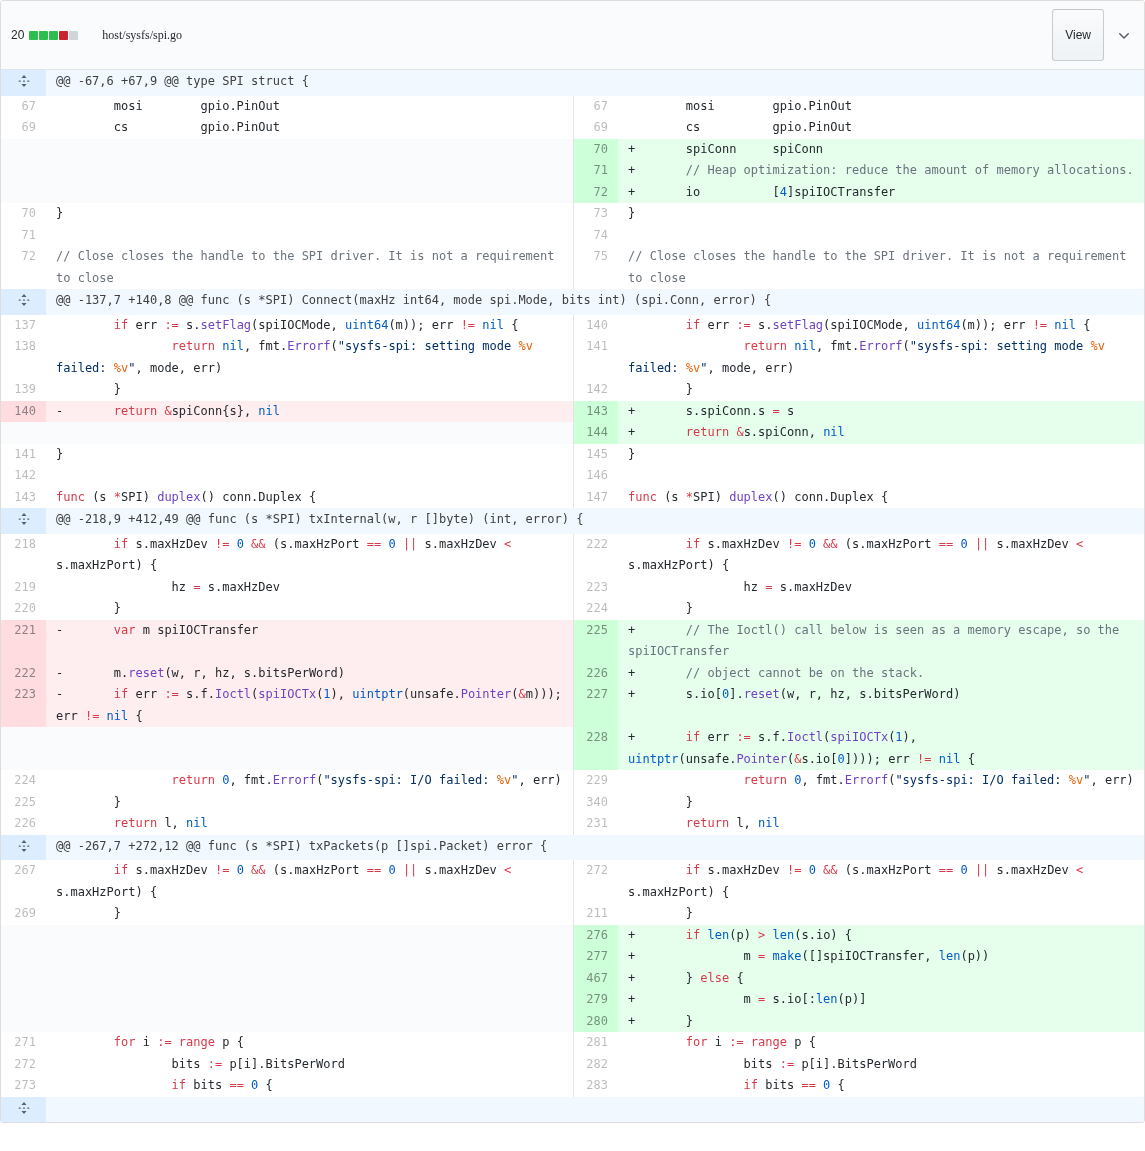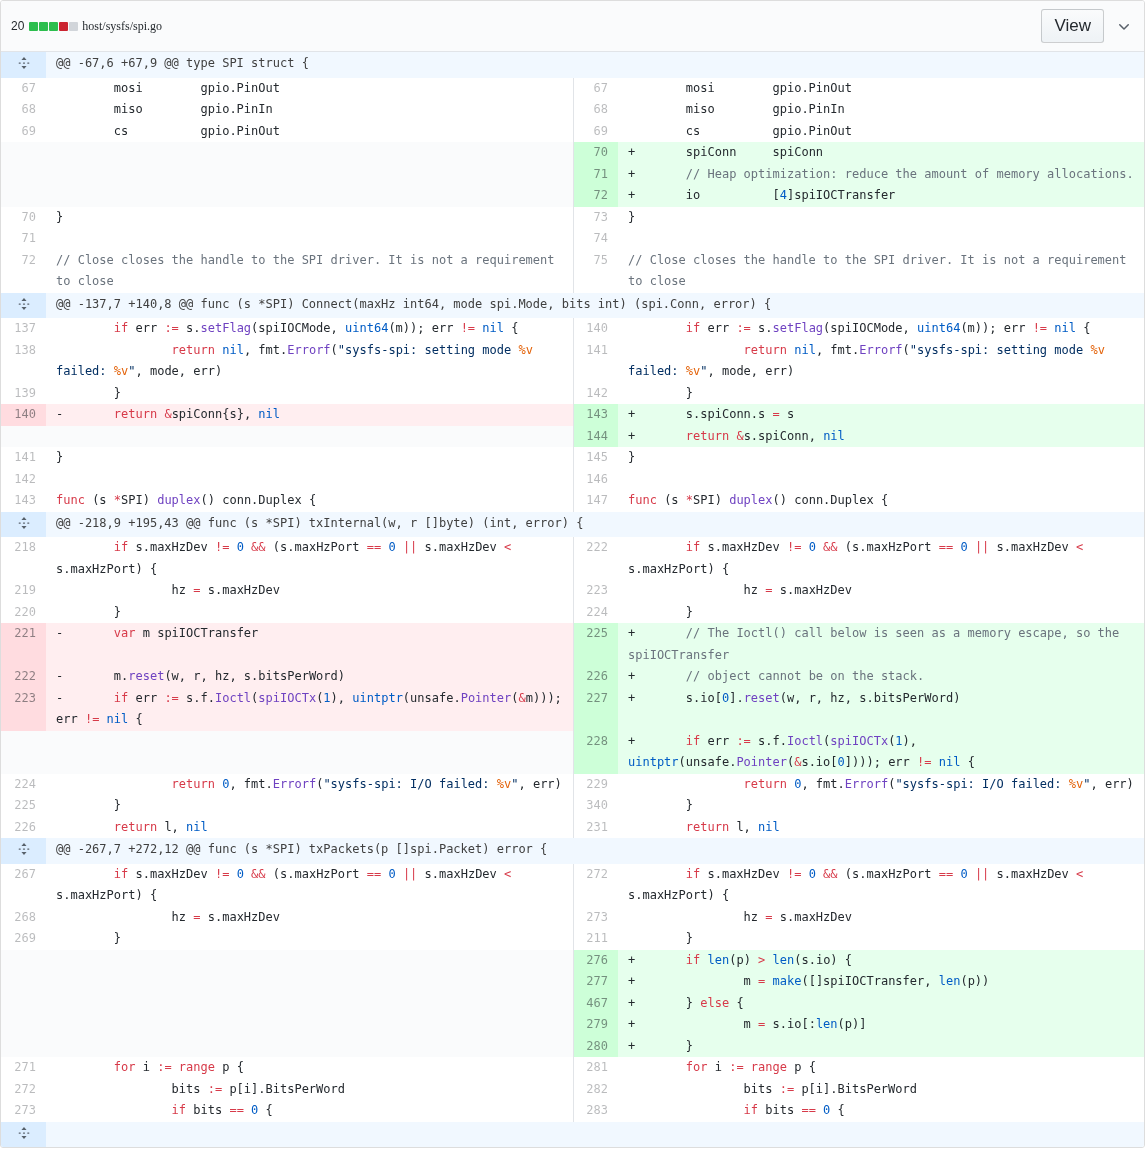--- a/index.html
+++ b/index.html
@@ -3,32 +3,32 @@
 <meta charset="utf-8">
 <style>
   *{box-sizing:border-box;margin:0;padding:0}
   html,body{background:#fff}
   body{width:1145px;font-family:"Liberation Sans",sans-serif;color:#24292e}
   .file{width:1145px;border:1px solid #ddd;border-radius:3px;overflow:hidden;background:#fff}
 
   
   .file-header{display:flex;justify-content:space-between;align-items:center;
     background:#fafbfc;border-bottom:1px solid #e1e4e8;padding:8px 10px;min-height:44px}
-  .fh-left{display:flex;align-items:center;gap:4px}
+  .fh-left{display:flex;align-items:center;gap:24px}
   .diffstat{display:flex;align-items:center;gap:5px;font-size:12px;color:#24292e}
   .blocks{display:flex;gap:1px}
   .block{width:9px;height:9px;display:inline-block;border-radius:1px}
   .block.added{background:var(--diffstat-added,#2cbe4e)}
   .block.deleted{background:var(--diffstat-deleted,#cb2431)}
   .block.neutral{background:var(--diffstat-neutral,#d1d5da)}
   .filename{font-family:Liberation Serif, serif;font-size:12px;
     color:#24292e;text-decoration:none;cursor:pointer}
   .fh-right{display:flex;align-items:center}
-  .btn{font-family:"Liberation Sans",sans-serif;font-size:17px;font-weight:500;line-height:18px;
-    padding:7px 12px;border:1px solid rgba(27,31,35,.2);border-radius:3px;
+  .btn{font-family:"Liberation Sans",sans-serif;font-size:12px;font-weight:500;line-height:18px;
+    padding:16px 12px;border:1px solid rgba(27,31,35,.2);border-radius:3px;
     background:linear-gradient(-180deg,#fafbfc,#eff3f6 90%);color:#24292e;cursor:pointer}
   .caret-btn{border:none;background:none;padding:2px;margin-left:10px;cursor:pointer;display:flex;align-items:center}
 
   
   table.diff-table{width:100%;border-collapse:collapse;table-layout:fixed;
     font-family:"DejaVu Sans Mono","Liberation Mono",monospace;font-size:12px;
     line-height:21.5px;color:#24292e}
   td{vertical-align:top}
   td.num{text-align:right;padding:0 10px 0 0;height:21.5px;user-select:none;cursor:pointer;
     color:rgba(27,31,35,.3);overflow:hidden}
@@ -104,26 +104,20 @@
               </svg></span></td>
           <td colspan="3" class="hunk-text">@@ -67,6 +67,9 @@ type SPI struct {</td>
         </tr>
         <tr>
           <td class="num ctx">67</td>
           <td class="code ctx">        mosi        gpio.PinOut</td>
           <td class="num ctx rsep">67</td>
           <td class="code ctx">        mosi        gpio.PinOut</td>
         </tr>
         <tr>
-          <td class="num ctx">68</td>
-          <td class="code ctx">        miso        gpio.PinIn</td>
-          <td class="num ctx rsep">68</td>
-          <td class="code ctx">        miso        gpio.PinIn</td>
-        </tr>
-        <tr>
           <td class="num ctx">69</td>
           <td class="code ctx">        cs          gpio.PinOut</td>
           <td class="num ctx rsep">69</td>
           <td class="code ctx">        cs          gpio.PinOut</td>
         </tr>
         <tr>
           <td class="num empty"></td>
           <td class="code empty"></td>
           <td class="num add rsep">70</td>
           <td class="code add"><span class="mk">+</span>       spiConn     spiConn</td>
@@ -217,21 +211,21 @@
           <td class="code ctx"><span class="k">func</span> (s <span class="k">*</span>SPI) <span class="f">duplex</span>() conn.Duplex {</td>
         </tr>
         <tr>
           <td class="expander"><span><svg width="14" height="14" viewBox="0 0 16 16" fill="#57606a" aria-hidden="true">
                 <path d="M8 1.2 L10.9 4.7 H5.1 Z"></path>
                 <path d="M8 14.8 L5.1 11.3 H10.9 Z"></path>
                 <rect x="1.8" y="7.3" width="2.6" height="1.5" rx="0.75"></rect>
                 <rect x="6.7" y="7.3" width="2.6" height="1.5" rx="0.75"></rect>
                 <rect x="11.6" y="7.3" width="2.6" height="1.5" rx="0.75"></rect>
               </svg></span></td>
-          <td colspan="3" class="hunk-text">@@ -218,9 +195,43 @@ func (s *SPI) txInternal(w, r []byte) (int, error) {</td>
+          <td colspan="3" class="hunk-text">@@ -218,9 +412,49 @@ func (s *SPI) txInternal(w, r []byte) (int, error) {</td>
         </tr>
         <tr>
           <td class="num ctx">218</td>
           <td class="code ctx">        <span class="k">if</span> s.maxHzDev <span class="k">!=</span> <span class="n">0</span> <span class="k">&amp;&amp;</span> (s.maxHzPort <span class="k">==</span> <span class="n">0</span> <span class="k">||</span> s.maxHzDev <span class="k">&lt;</span> s.maxHzPort) {</td>
           <td class="num ctx rsep">222</td>
           <td class="code ctx">        <span class="k">if</span> s.maxHzDev <span class="k">!=</span> <span class="n">0</span> <span class="k">&amp;&amp;</span> (s.maxHzPort <span class="k">==</span> <span class="n">0</span> <span class="k">||</span> s.maxHzDev <span class="k">&lt;</span> s.maxHzPort) {</td>
         </tr>
         <tr>
           <td class="num ctx">219</td>
           <td class="code ctx">                hz <span class="k">=</span> s.maxHzDev</td>
@@ -296,26 +290,20 @@
               </svg></span></td>
           <td colspan="3" class="hunk-text">@@ -267,7 +272,12 @@ func (s *SPI) txPackets(p []spi.Packet) error {</td>
         </tr>
         <tr>
           <td class="num ctx">267</td>
           <td class="code ctx">        <span class="k">if</span> s.maxHzDev <span class="k">!=</span> <span class="n">0</span> <span class="k">&amp;&amp;</span> (s.maxHzPort <span class="k">==</span> <span class="n">0</span> <span class="k">||</span> s.maxHzDev <span class="k">&lt;</span> s.maxHzPort) {</td>
           <td class="num ctx rsep">272</td>
           <td class="code ctx">        <span class="k">if</span> s.maxHzDev <span class="k">!=</span> <span class="n">0</span> <span class="k">&amp;&amp;</span> (s.maxHzPort <span class="k">==</span> <span class="n">0</span> <span class="k">||</span> s.maxHzDev <span class="k">&lt;</span> s.maxHzPort) {</td>
         </tr>
         <tr>
-          <td class="num ctx">268</td>
-          <td class="code ctx">                hz <span class="k">=</span> s.maxHzDev</td>
-          <td class="num ctx rsep">273</td>
-          <td class="code ctx">                hz <span class="k">=</span> s.maxHzDev</td>
-        </tr>
-        <tr>
           <td class="num ctx">269</td>
           <td class="code ctx">        }</td>
           <td class="num ctx rsep">211</td>
           <td class="code ctx">        }</td>
         </tr>
         <tr>
           <td class="num empty"></td>
           <td class="code empty"></td>
           <td class="num add rsep">276</td>
           <td class="code add"><span class="mk">+</span>       <span class="k">if</span> <span class="n">len</span>(p) <span class="k">&gt;</span> <span class="n">len</span>(s.io) {</td>

